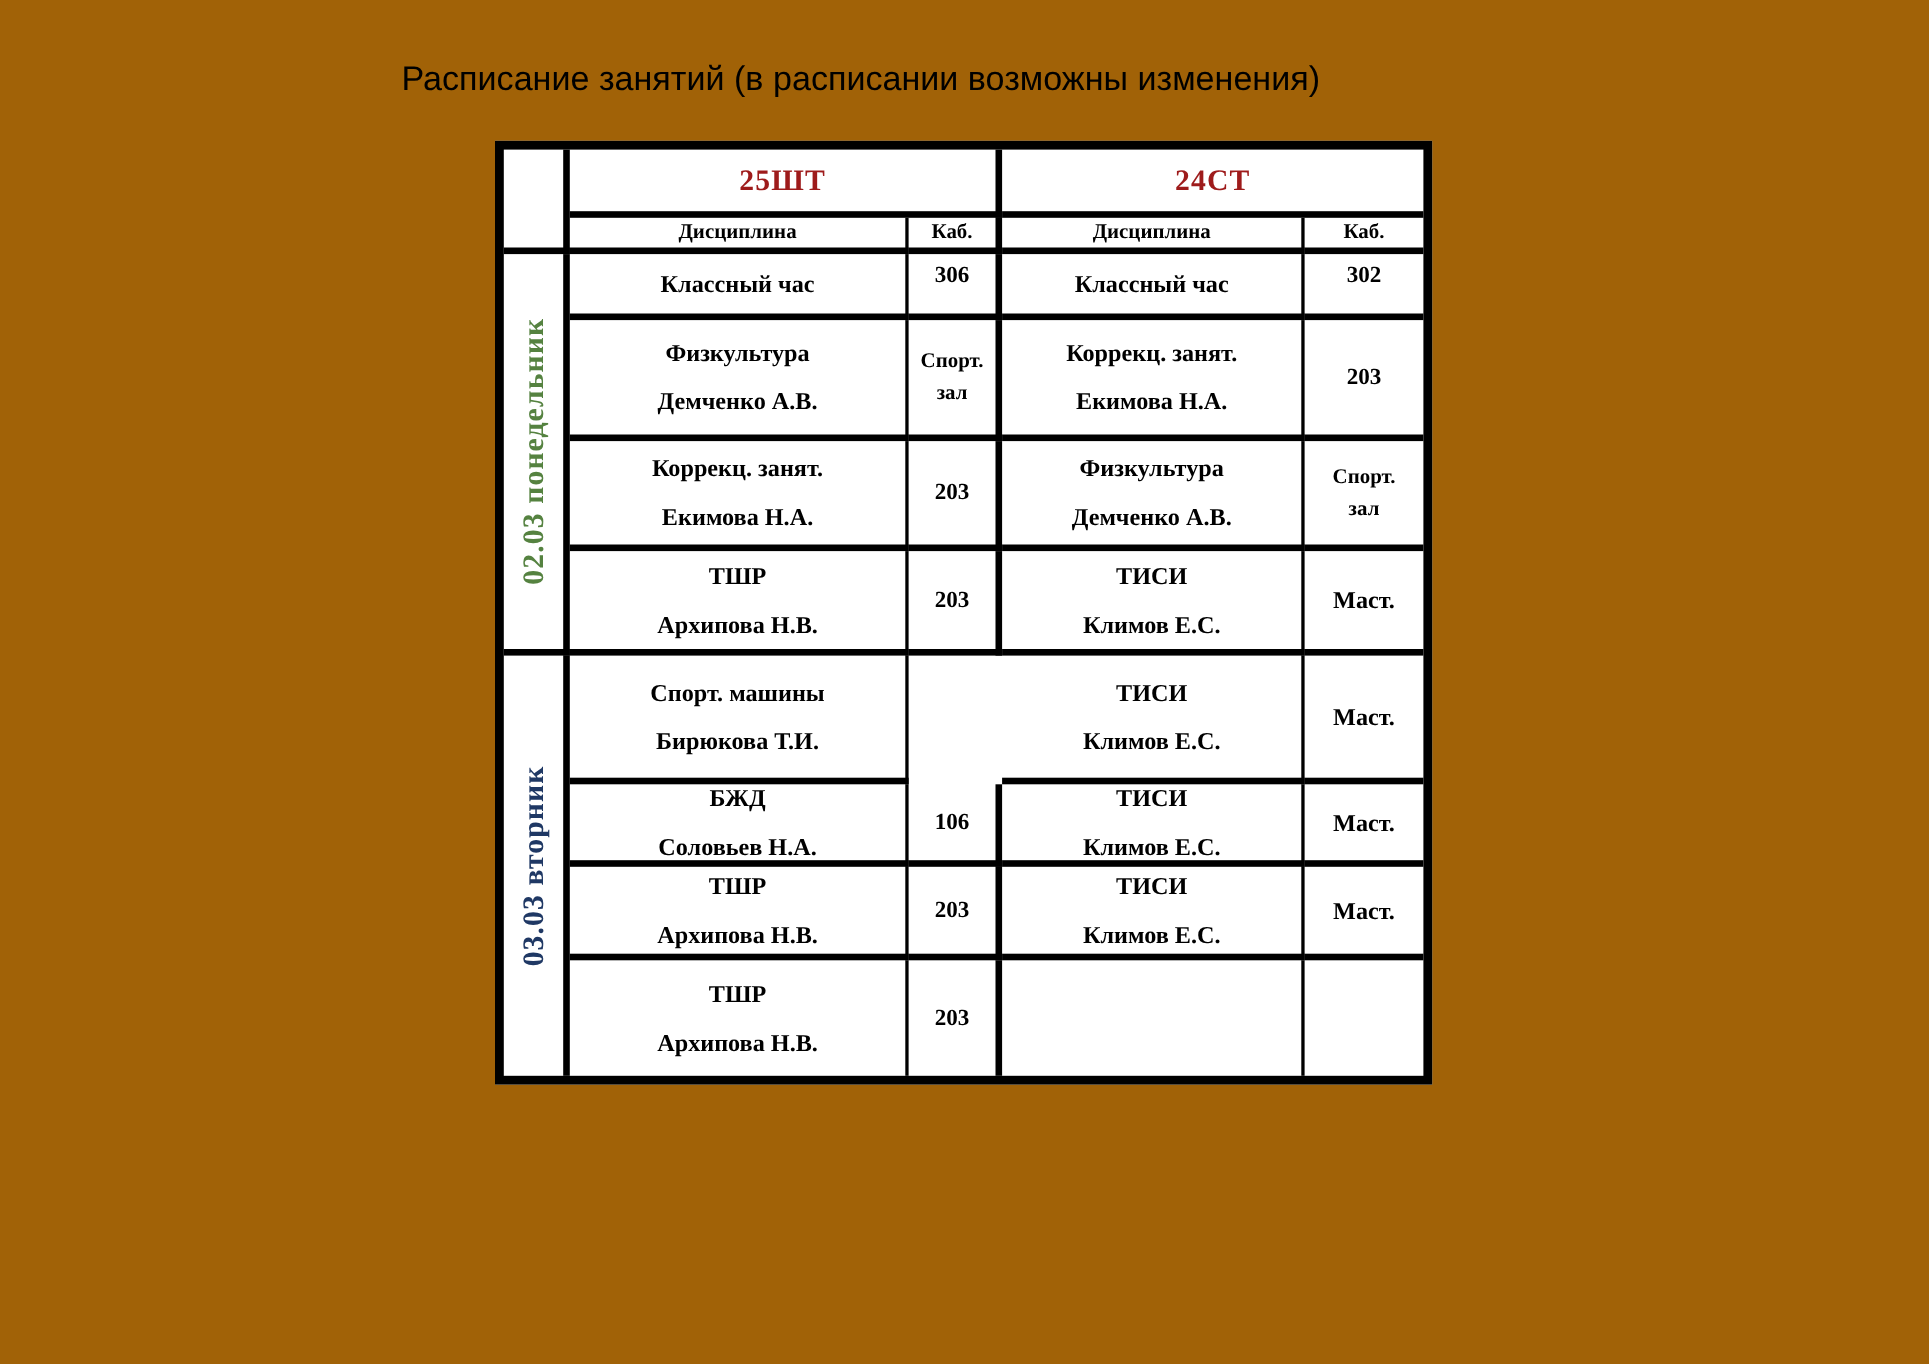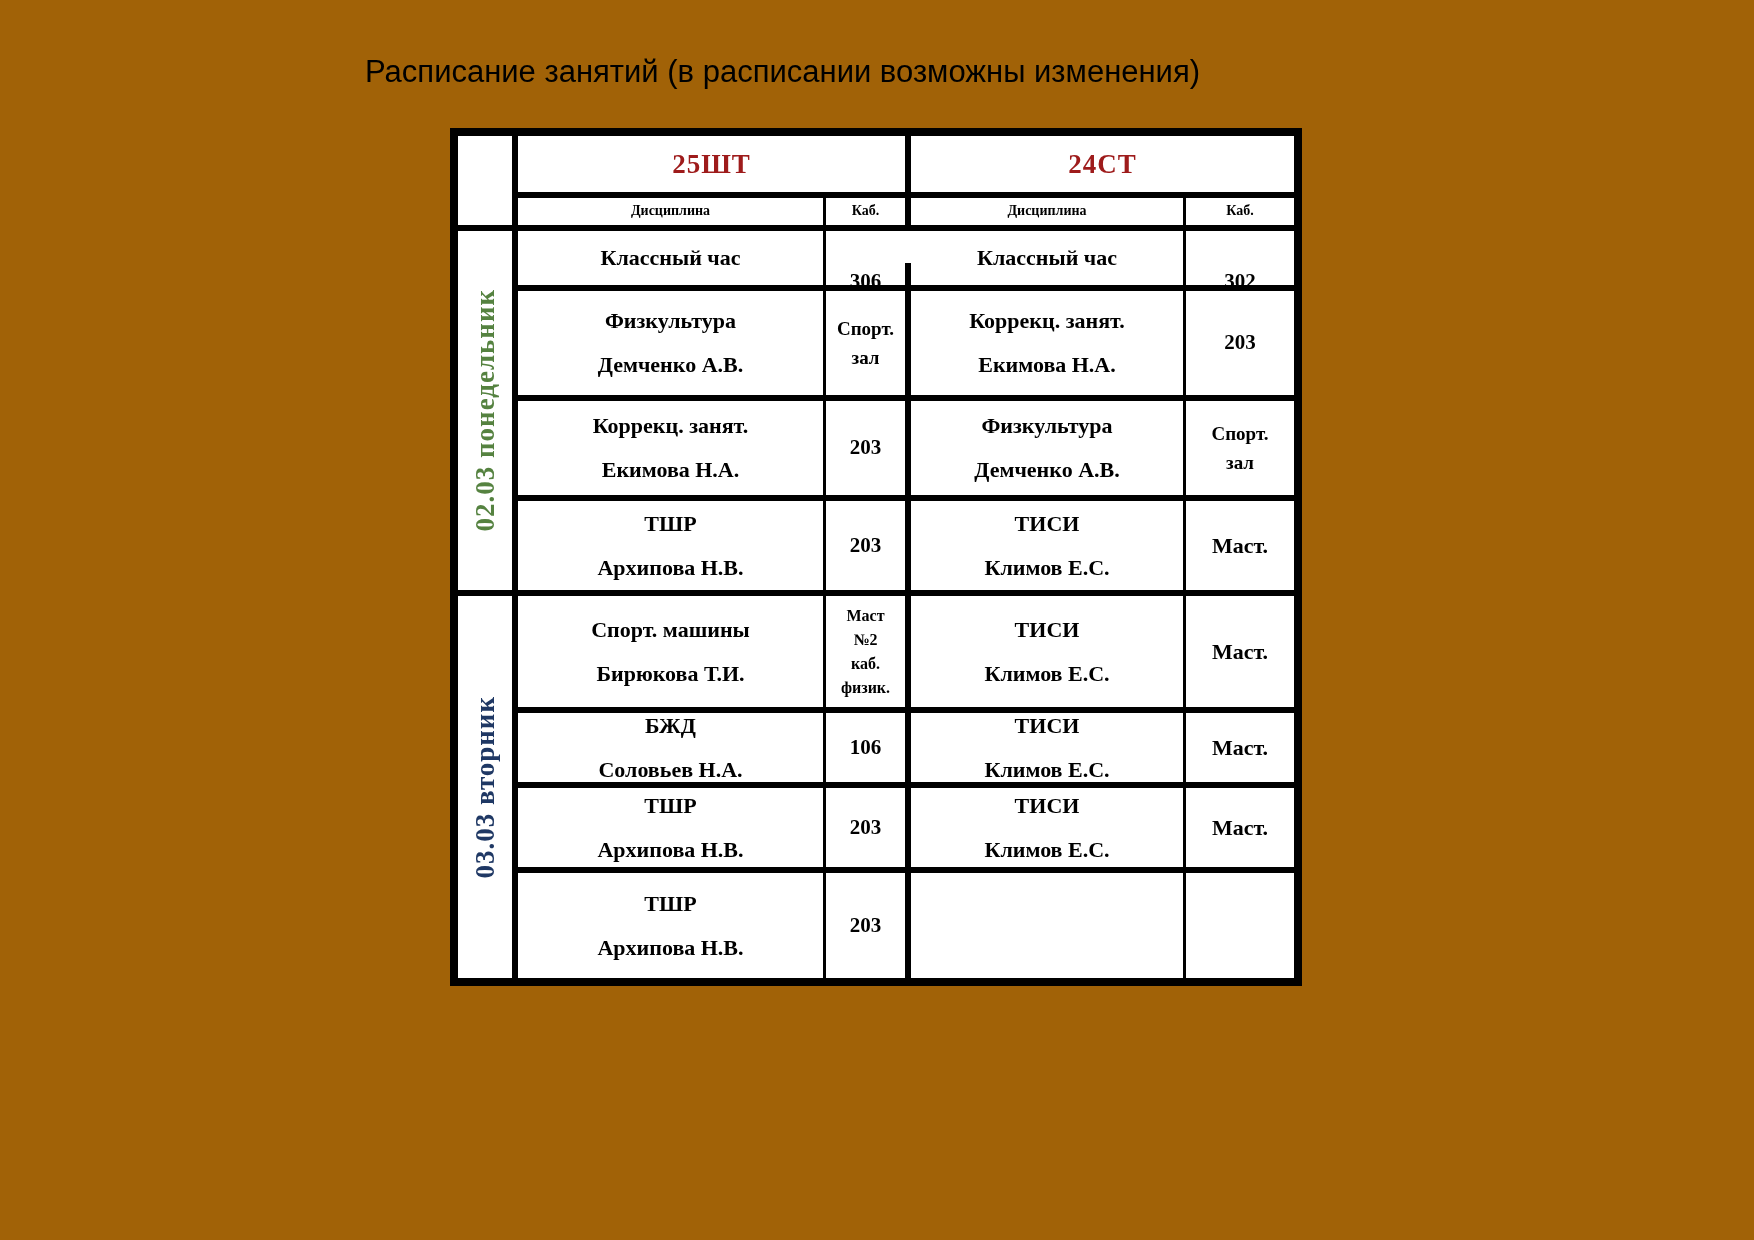--- a/index.html
+++ b/index.html
@@ -45,25 +45,25 @@
     font-weight: bold;
     font-size: 22px;
     line-height: 2.0;
     white-space: pre-line;
     overflow: hidden;
   }
   .thin  { border-right-width: 3px; }
   .no-r  { border-right: none; }
   .no-b  { border-bottom: none; }
   .ghead { font-size: 27px; letter-spacing: 1px; }
-  .sub   { font-size: 14px; line-height: 1.2; }
+  .sub   { font-size: 19px; line-height: 1.2; }
   .room  { font-size: 21px; line-height: 1.2; }
   .room-sm { font-size: 19px; line-height: 1.55; }
   .room-xs { font-size: 16px; line-height: 1.5; }
-  .v-top { justify-content: flex-start; padding-top: 6px; margin-top: 32px; }
+  .v-top { justify-content: flex-start; padding-top: 6px; }
   .day-cell { justify-content: center; }
   .day-label {
     writing-mode: vertical-rl;
     transform: rotate(180deg);
     font-weight: bold;
     font-size: 27px;
     letter-spacing: 1px;
     line-height: 1;
     white-space: nowrap;
   }
@@ -117,24 +117,20 @@
     <div class="cell thin" style="grid-column:4;grid-row:6">ТИСИ
 Климов Е.С.</div>
     <div class="cell no-r" style="grid-column:5;grid-row:6">Маст.</div>
 
     <div class="cell day-cell no-b" style="grid-column:1;grid-row:7/11">
       <span class="day-label" style="color: rgb(31, 56, 100);">03.03 вторник</span>
     </div>
 
     <div class="cell thin" style="grid-column:2;grid-row:7">Спорт. машины
 Бирюкова Т.И.</div>
-    <div class="cell room-xs" style="grid-column:3;grid-row:7">Маст
-№2
-каб.
-физик.</div>
     <div class="cell thin" style="grid-column:4;grid-row:7">ТИСИ
 Климов Е.С.</div>
     <div class="cell no-r" style="grid-column:5;grid-row:7">Маст.</div>
 
     <div class="cell thin" style="grid-column:2;grid-row:8">БЖД
 Соловьев Н.А.</div>
     <div class="cell room" style="grid-column:3;grid-row:8">106</div>
     <div class="cell thin" style="grid-column:4;grid-row:8">ТИСИ
 Климов Е.С.</div>
     <div class="cell no-r" style="grid-column:5;grid-row:8">Маст.</div>

